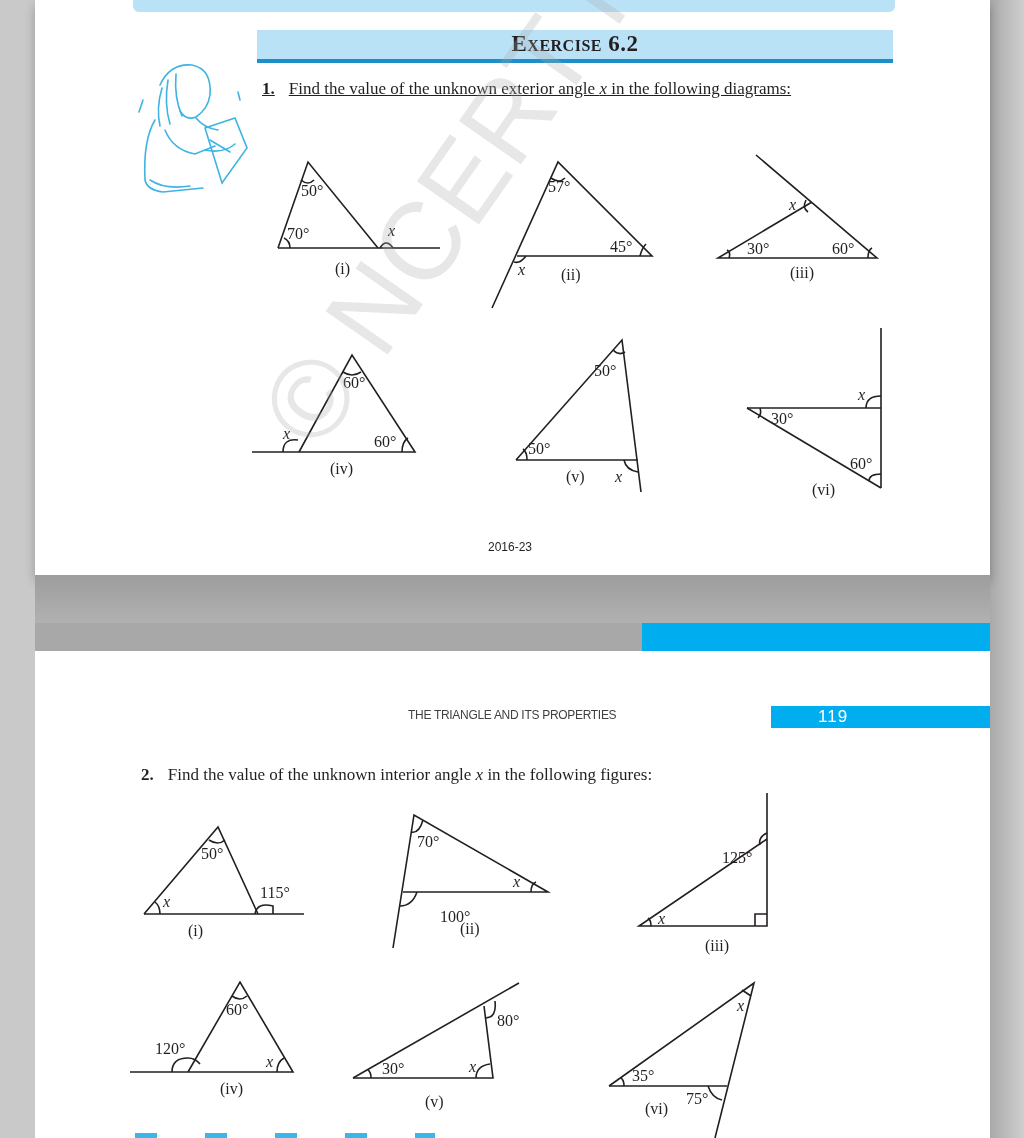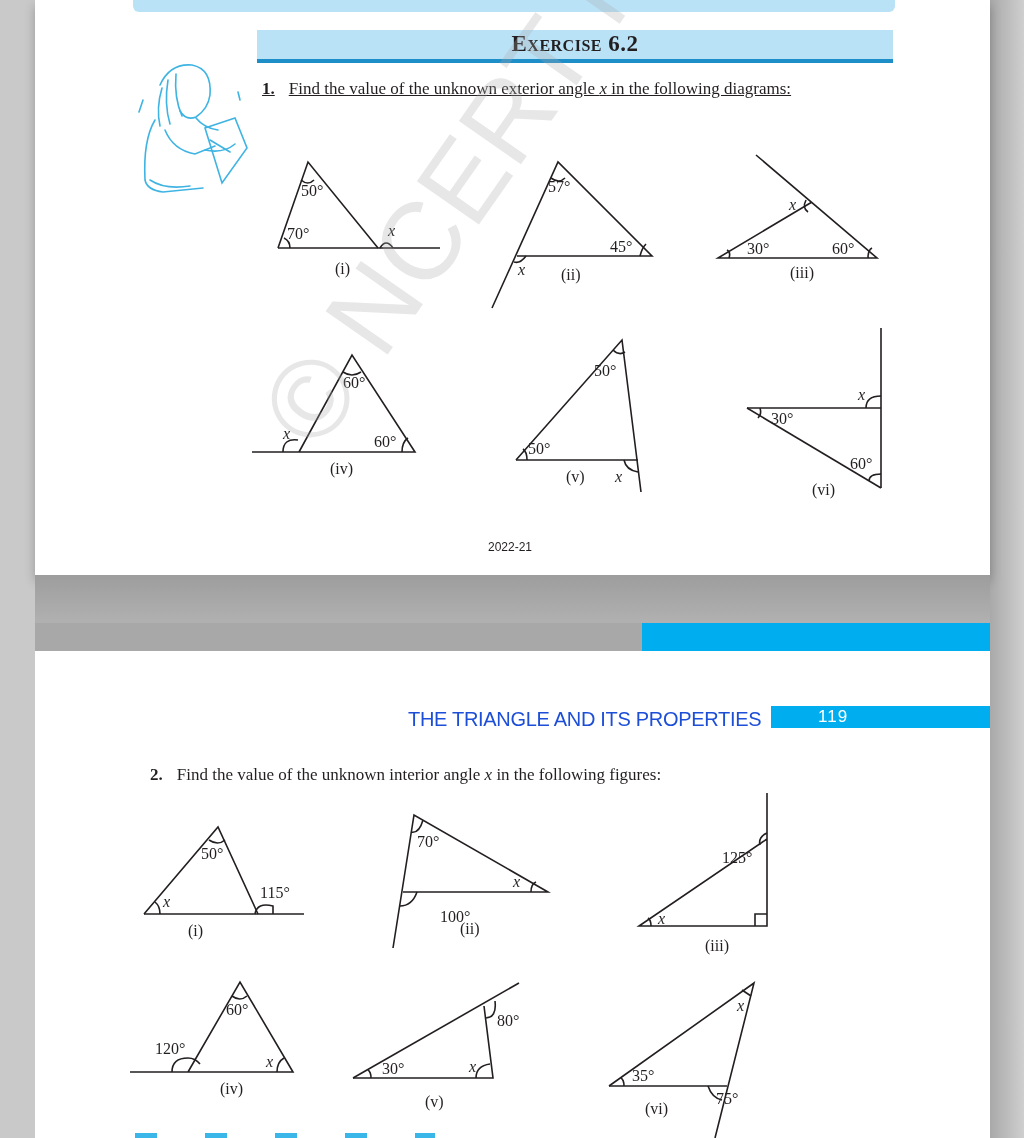--- a/index.html
+++ b/index.html
@@ -12,21 +12,21 @@
   .strip-blue{position:absolute;left:642px;top:623px;width:348px;height:28px;background:#00aeef;}
   .page2{position:absolute;left:35px;top:651px;width:955px;height:487px;background:#fff;}
   .top-band{position:absolute;left:133px;top:0;width:762px;height:12px;background:#b9e2f7;border-radius:0 0 6px 6px;}
   .ex-head{position:absolute;left:257px;top:30px;width:636px;height:29px;background:#b9e2f7;border-bottom:4px solid #1e8ec9;}
   .ex-title{position:absolute;left:0;right:0;top:1px;text-align:center;font-size:23px;font-weight:bold;color:#231f20;font-variant:small-caps;letter-spacing:.5px;}
   .q{position:absolute;font-size:17px;color:#231f20;}
   .q b{margin-right:14px;}
   .q i{font-style:italic;}
   .lbl{position:absolute;font-size:16px;color:#231f20;}
   .year{position:absolute;left:488px;top:540px;font-family:"Liberation Sans",sans-serif;font-size:12px;color:#231f20;}
-  .chap{position:absolute;left:408px;top:708px;font-family:"Liberation Sans",sans-serif;font-size:20px;color:#1d4ed8;letter-spacing:-.3px;}
+  .chap{position:absolute;left:408px;top:708px;font-family:"Liberation Sans",sans-serif;font-size:12px;color:#404040;letter-spacing:-.3px;}
   .pagebar{position:absolute;left:771px;top:706px;width:219px;height:22px;background:#00aeef;}
   .pagenum{position:absolute;left:47px;top:1px;font-family:"Liberation Sans",sans-serif;font-size:17px;color:#fff;letter-spacing:1px;}
   svg.fig{position:absolute;left:0;top:0;}
   .wm{position:absolute;font-family:"Liberation Sans",sans-serif;color:rgba(170,170,170,.28);font-size:110px;transform-origin:left top;white-space:nowrap;}
   .bottom-blue{position:absolute;left:135px;top:1133px;width:300px;height:5px;background:repeating-linear-gradient(90deg,#3ab6e8 0 22px,transparent 22px 70px);}
 </style>
 </head>
 <body>
 
 <div class="bg-left"></div>
@@ -118,33 +118,33 @@
 <div class="lbl" style="left:594px;top:362px;">50°</div>
 <div class="lbl" style="left:528px;top:440px;">50°</div>
 <div class="lbl" style="left:615px;top:468px;font-style:italic;">x</div>
 <div class="lbl" style="left:566px;top:468px;">(v)</div>
 
 <div class="lbl" style="left:858px;top:386px;font-style:italic;">x</div>
 <div class="lbl" style="left:771px;top:410px;">30°</div>
 <div class="lbl" style="left:850px;top:455px;">60°</div>
 <div class="lbl" style="left:812px;top:481px;">(vi)</div>
 
-<div class="year">2022-21</div>
+<div class="year">2016-23</div>
 
 <div class="gap"></div>
 <div class="strip-gray"></div>
 <div class="strip-blue"></div>
 
 <div class="page2"></div>
 <div class="chap">THE TRIANGLE AND ITS PROPERTIES</div>
 <div class="pagebar">
   <span class="pagenum">119</span>
 </div>
 
-<div class="q" style="left:150px;top:765px;font-family:Liberation Serif, serif;">
+<div class="q" style="left:141px;top:765px;font-family:Liberation Serif, serif;">
   <b>2.</b><span>Find the value of the unknown interior angle </span><i>x</i><span> in the following figures:</span>
 </div>
 
 <svg class="fig" width="1024" height="1138" style="pointer-events:none">
   <g fill="none" stroke="#231f20" stroke-width="1.6">
 
     <path d="M144 914 L218 827 L258 914"></path>
       <path d="M144 914 L304 914"></path>
     <path d="M209 840 q9 6 16 0"></path>
       <path d="M160 914 q0 -8 -5 -12"></path>
@@ -197,18 +197,18 @@
 <div class="lbl" style="left:266px;top:1053px;font-style:italic;">x</div>
 <div class="lbl" style="left:220px;top:1080px;">(iv)</div>
 
 <div class="lbl" style="left:497px;top:1012px;">80°</div>
 <div class="lbl" style="left:382px;top:1060px;">30°</div>
 <div class="lbl" style="left:469px;top:1058px;font-style:italic;">x</div>
 <div class="lbl" style="left:425px;top:1093px;">(v)</div>
 
 <div class="lbl" style="left:737px;top:997px;font-style:italic;">x</div>
 <div class="lbl" style="left:632px;top:1067px;">35°</div>
-<div class="lbl" style="left:716px;top:1090px;">75°</div>
+<div class="lbl" style="left:686px;top:1090px;">75°</div>
 <div class="lbl" style="left:645px;top:1100px;">(vi)</div>
 
 <div class="bottom-blue"></div>
 
 <div class="wm" style="left:235px;top:395px;transform:rotate(-55deg);">© NCERT not to be republished</div>
 
 </body></html>

